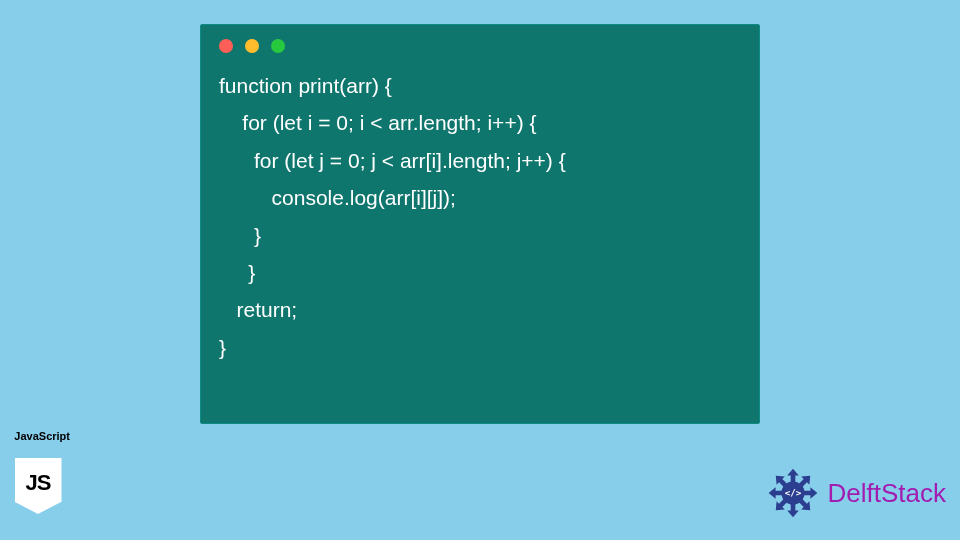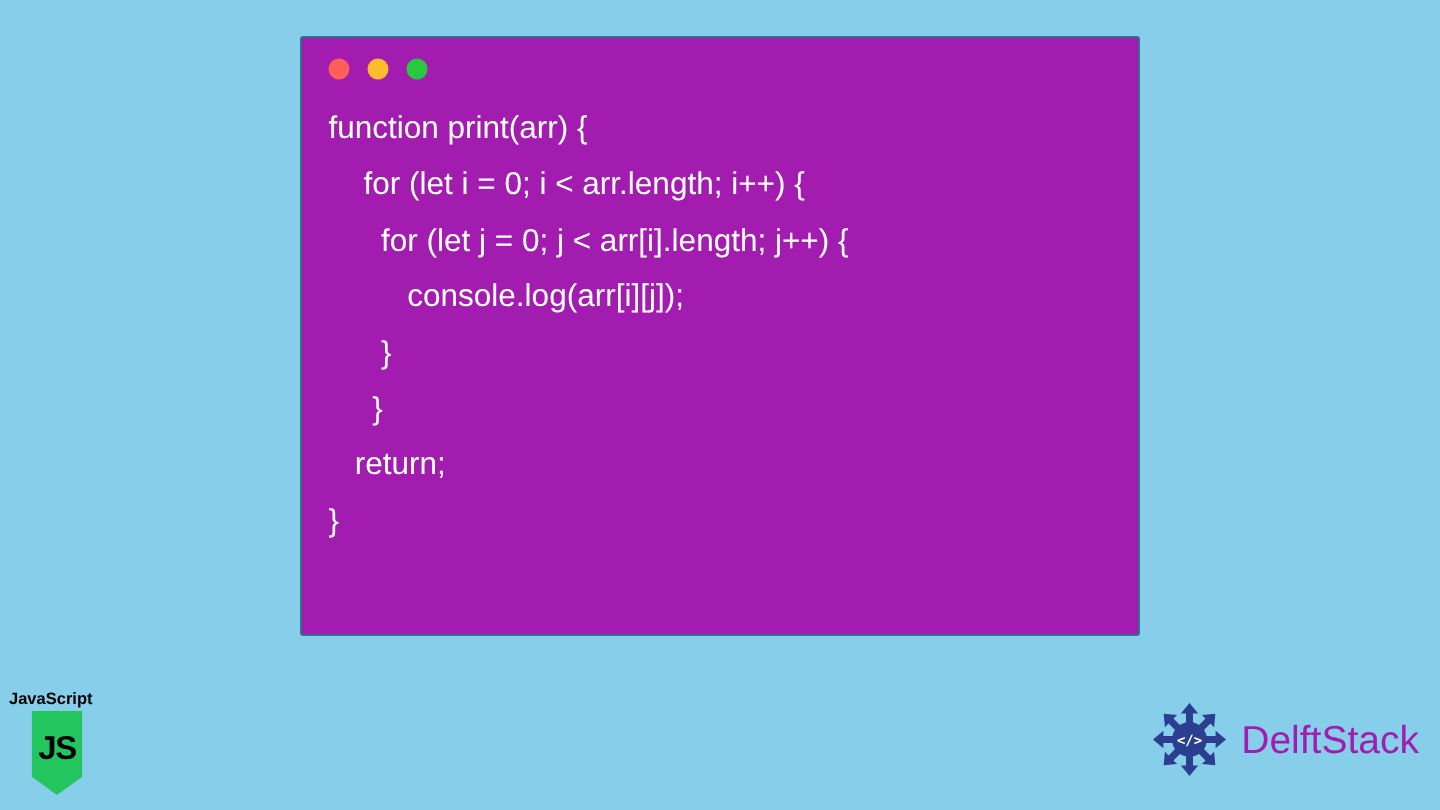--- a/index.html
+++ b/index.html
@@ -10,21 +10,21 @@
     position: relative;
     font-family: Arial, Helvetica, sans-serif;
     overflow: hidden;
   }
   .code-window {
     position: absolute;
     left: 200px;
     top: 24px;
     width: 560px;
     height: 400px;
-    background: #a21caf;
+    background: #0f766e;
     border: 1px solid #0e8a82;
     border-radius: 2px;
   }
   .window-dots {
     display: flex;
     gap: 12px;
     padding: 14px 18px 6px 18px;
   }
   .dot {
     width: 14px;
@@ -40,33 +40,33 @@
     font-size: 21px;
     line-height: 1.78;
     font-family: Arial, Helvetica, sans-serif;
     white-space: pre;
   }
   .js-badge {
     position: absolute;
     left: 6px;
     bottom: 10px;
     width: 64px;
-    text-align: left;
+    text-align: right;
   }
   .js-badge .label {
     font-size: 11px;
     font-weight: bold;
     color: #000;
     margin-bottom: 2px;
   }
   .js-icon {
-    width: 34px;
+    width: 47px;
     height: 56px;
-    margin: 0 auto;
-    background: #22c55e;
+    margin: 16px auto;
+    background: #ffffff;
     position: relative;
     clip-path: polygon(0 0, 100% 0, 100% 78%, 50% 100%, 0 78%);
     display: flex;
     align-items: center;
     justify-content: center;
   }
   .js-icon span {
     font-weight: bold;
     font-size: 22px;
     color: #000;

